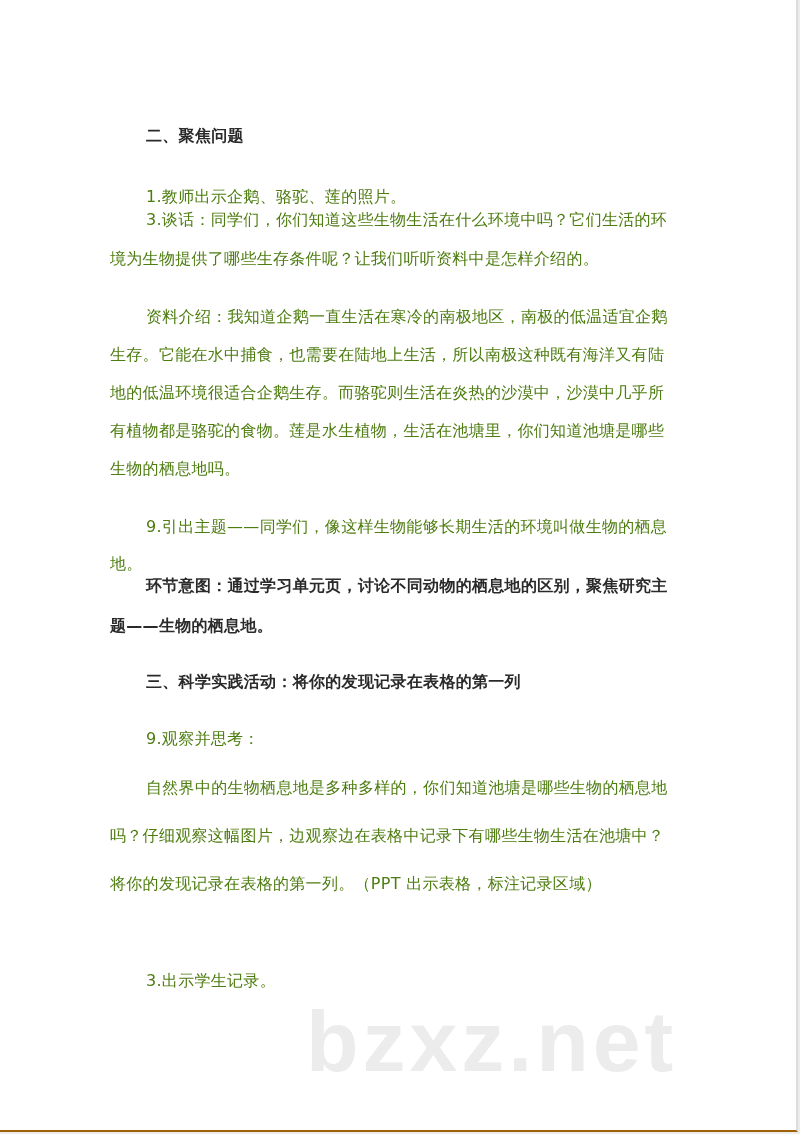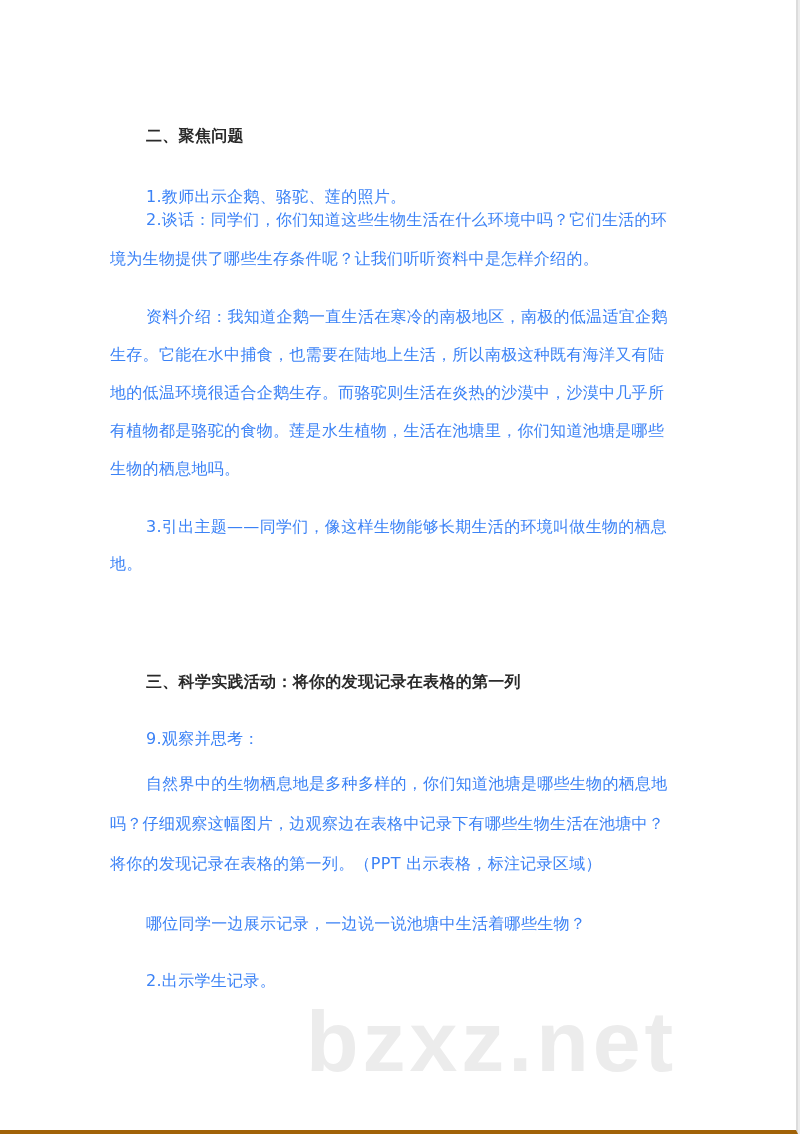--- a/index.html
+++ b/index.html
@@ -3,42 +3,42 @@
 <meta charset="utf-8">
 <style>
   html, body { margin: 0; padding: 0; }
   body {
     width: 800px; height: 1134px; background: #ececec;
     font-family: "DejaVu Sans", "Liberation Sans", sans-serif;
     position: relative; overflow: hidden;
   }
   .page {
     position: absolute; left: 0; top: 0; width: 796px; height: 1130px;
-    background: #ffffff; border-right: 2px solid #dcdcdc; border-bottom: 4px solid #a16207;
+    background: #ffffff; border-right: 2px solid #dcdcdc; border-bottom: 2px solid #a16207;
   }
   .p {
     position: absolute; left: 110px; width: 570px;
-    font-size: 16px; color: #3b82f6; line-height: 37px; letter-spacing: 0.3px;
+    font-size: 16px; color: #4d7c0f; line-height: 37px; letter-spacing: 0.3px;
   }
   .p.indent { text-indent: 36px; }
   .p.bold { font-weight: bold; color: #2a2a2a; }
   .watermark {
     position: absolute; left: 306px; top: 992px;
     font-family: "Liberation Sans", sans-serif; font-weight: bold;
     font-size: 86px; color: #ececec; letter-spacing: 4px;
   }
 </style>
 </head>
 <body>
 
 <div class="page">
   <div class="p bold indent" style="top:117px">二、聚焦问题</div>
   <div class="p indent" style="top:178px">1.教师出示企鹅、骆驼、莲的照片。</div>
-  <div class="p indent" style="top:197px; line-height:39px; top:200px">2.谈话：同学们，你们知道这些生物生活在什么环境中吗？它们生活的环境为生物提供了哪些生存条件呢？让我们听听资料中是怎样介绍的。</div>
+  <div class="p indent" style="top:197px; line-height:39px; top:200px">3.谈话：同学们，你们知道这些生物生活在什么环境中吗？它们生活的环境为生物提供了哪些生存条件呢？让我们听听资料中是怎样介绍的。</div>
   <div class="p indent" style="top:298px; line-height:38px">资料介绍：我知道企鹅一直生活在寒冷的南极地区，南极的低温适宜企鹅生存。它能在水中捕食，也需要在陆地上生活，所以南极这种既有海洋又有陆地的低温环境很适合企鹅生存。而骆驼则生活在炎热的沙漠中，沙漠中几乎所有植物都是骆驼的食物。莲是水生植物，生活在池塘里，你们知道池塘是哪些生物的栖息地吗。</div>
-  <div class="p indent" style="top:508px">3.引出主题——同学们，像这样生物能够长期生活的环境叫做生物的栖息地。</div>
+  <div class="p indent" style="top:508px">9.引出主题——同学们，像这样生物能够长期生活的环境叫做生物的栖息地。</div>
+  <div class="p bold indent" style="top:566px; line-height:40px">环节意图：通过学习单元页，讨论不同动物的栖息地的区别，聚焦研究主题——生物的栖息地。</div>
   <div class="p bold indent" style="top:663px">三、科学实践活动：将你的发现记录在表格的第一列</div>
   <div class="p indent" style="top:720px">9.观察并思考：</div>
-  <div class="p indent" style="top:764px; line-height:40px">自然界中的生物栖息地是多种多样的，你们知道池塘是哪些生物的栖息地吗？仔细观察这幅图片，边观察边在表格中记录下有哪些生物生活在池塘中？将你的发现记录在表格的第一列。（PPT 出示表格，标注记录区域）</div>
-  <div class="p indent" style="top:905px">哪位同学一边展示记录，一边说一说池塘中生活着哪些生物？</div>
-  <div class="p indent" style="top:962px">2.出示学生记录。</div>
+  <div class="p indent" style="top:764px; line-height:48px">自然界中的生物栖息地是多种多样的，你们知道池塘是哪些生物的栖息地吗？仔细观察这幅图片，边观察边在表格中记录下有哪些生物生活在池塘中？将你的发现记录在表格的第一列。（PPT 出示表格，标注记录区域）</div>
+  <div class="p indent" style="top:962px">3.出示学生记录。</div>
   <div class="watermark">bzxz.net</div>
 </div>
 
 </body></html>

